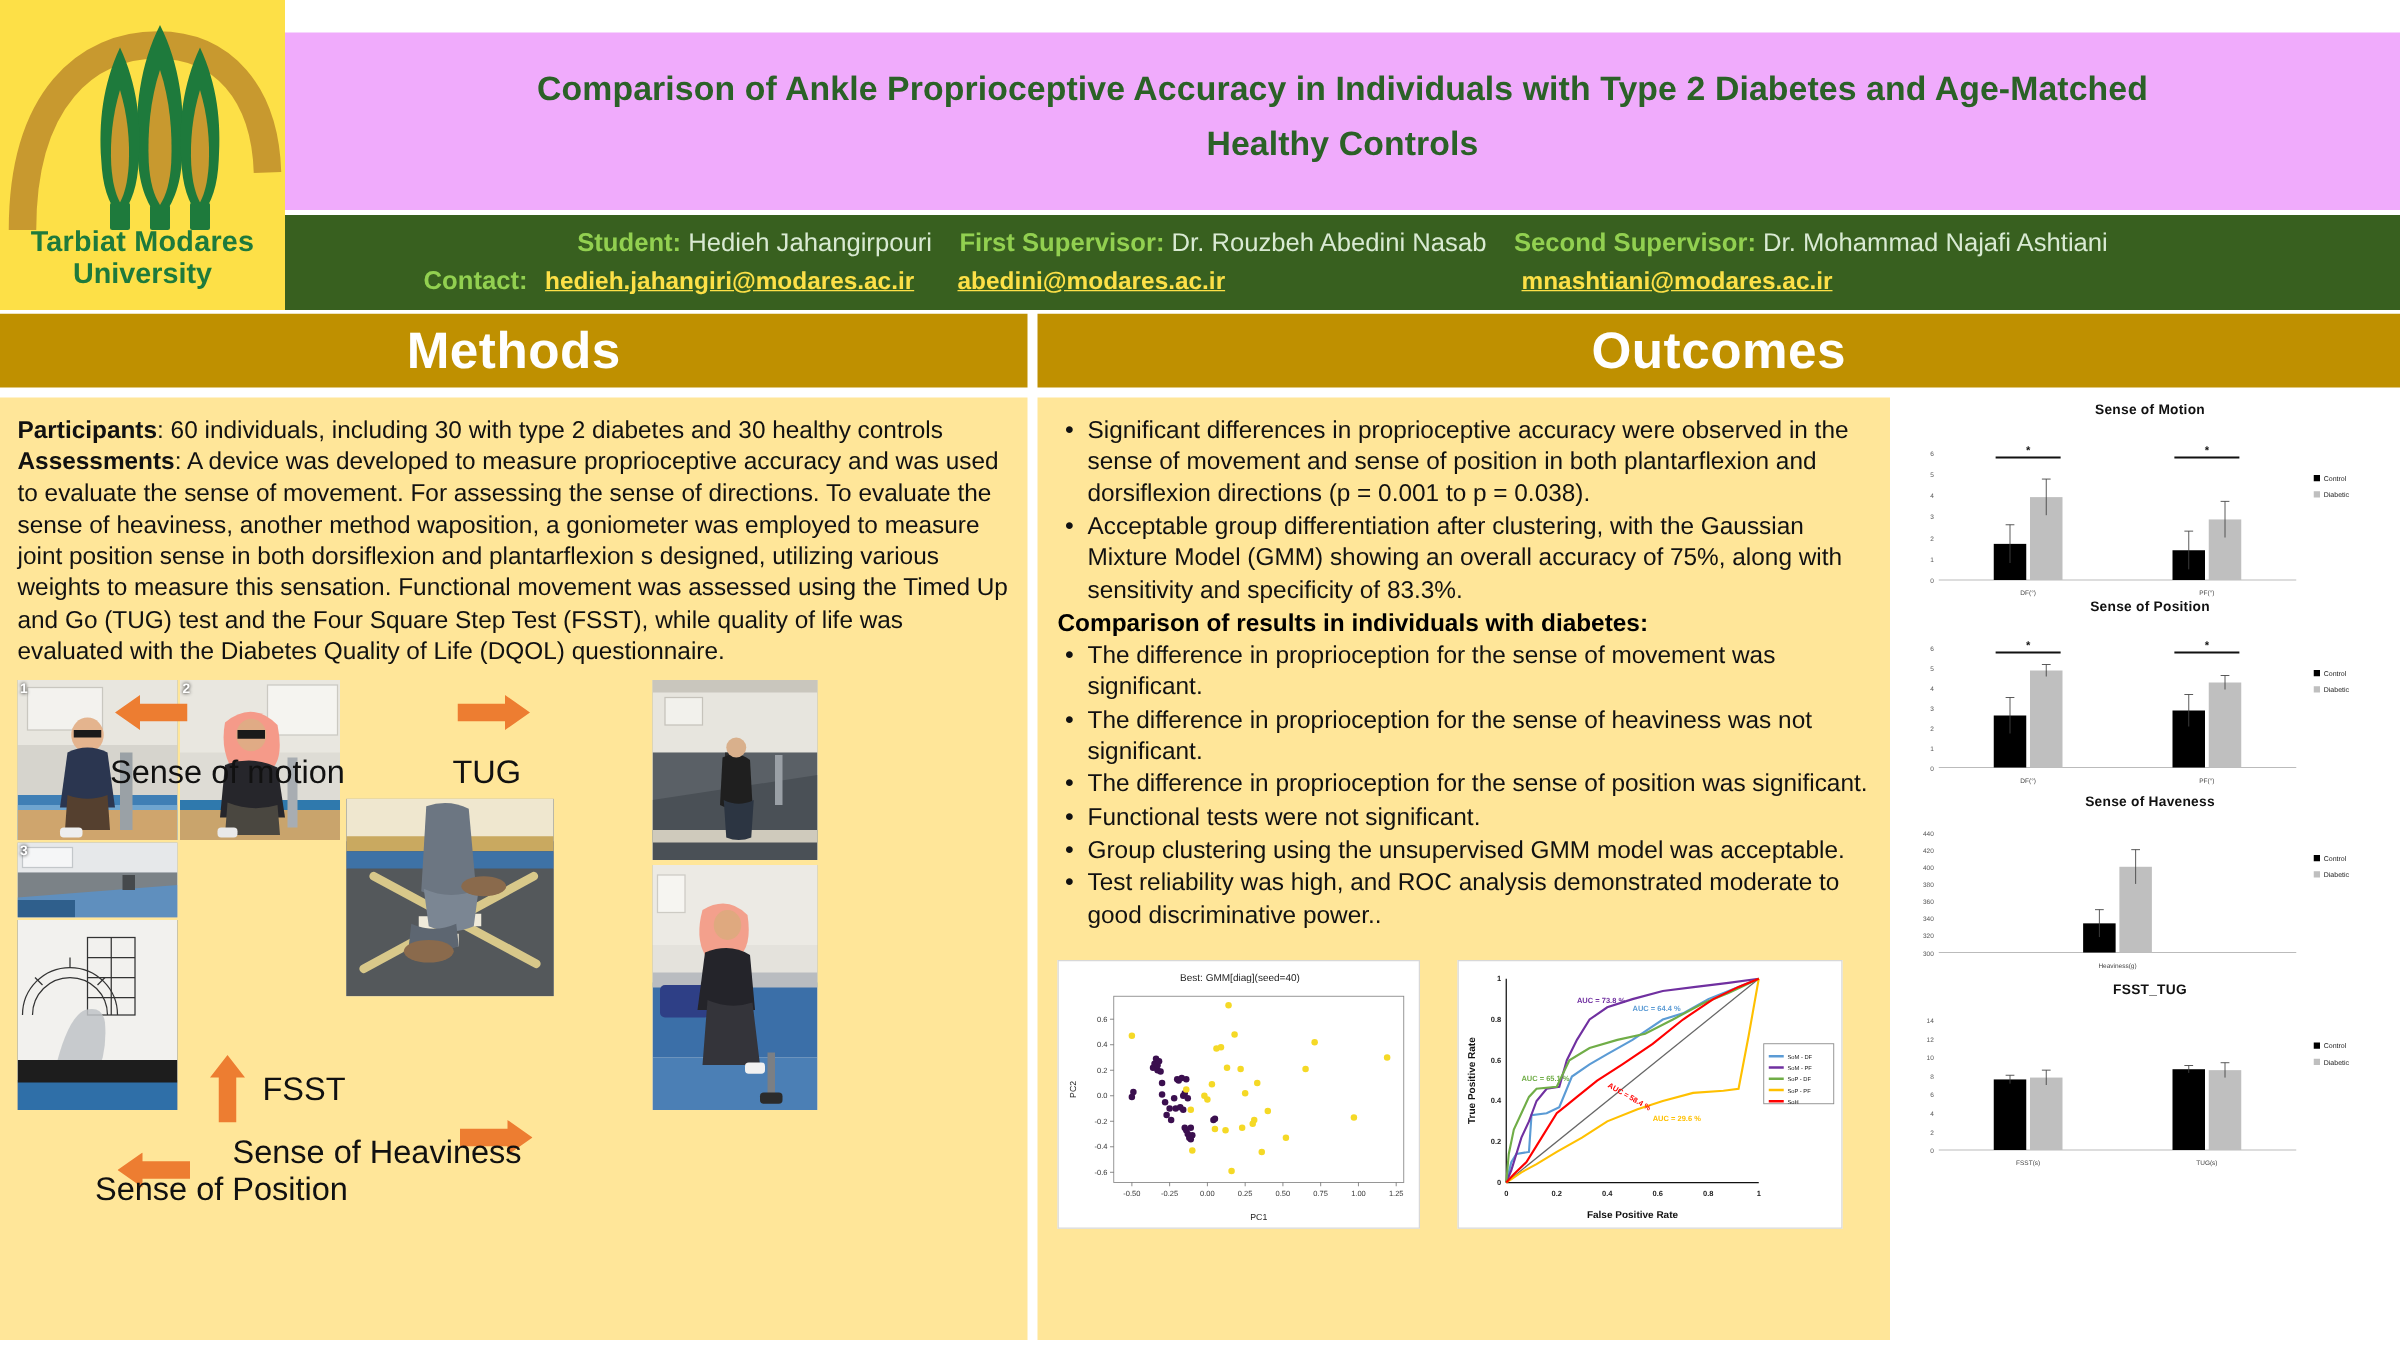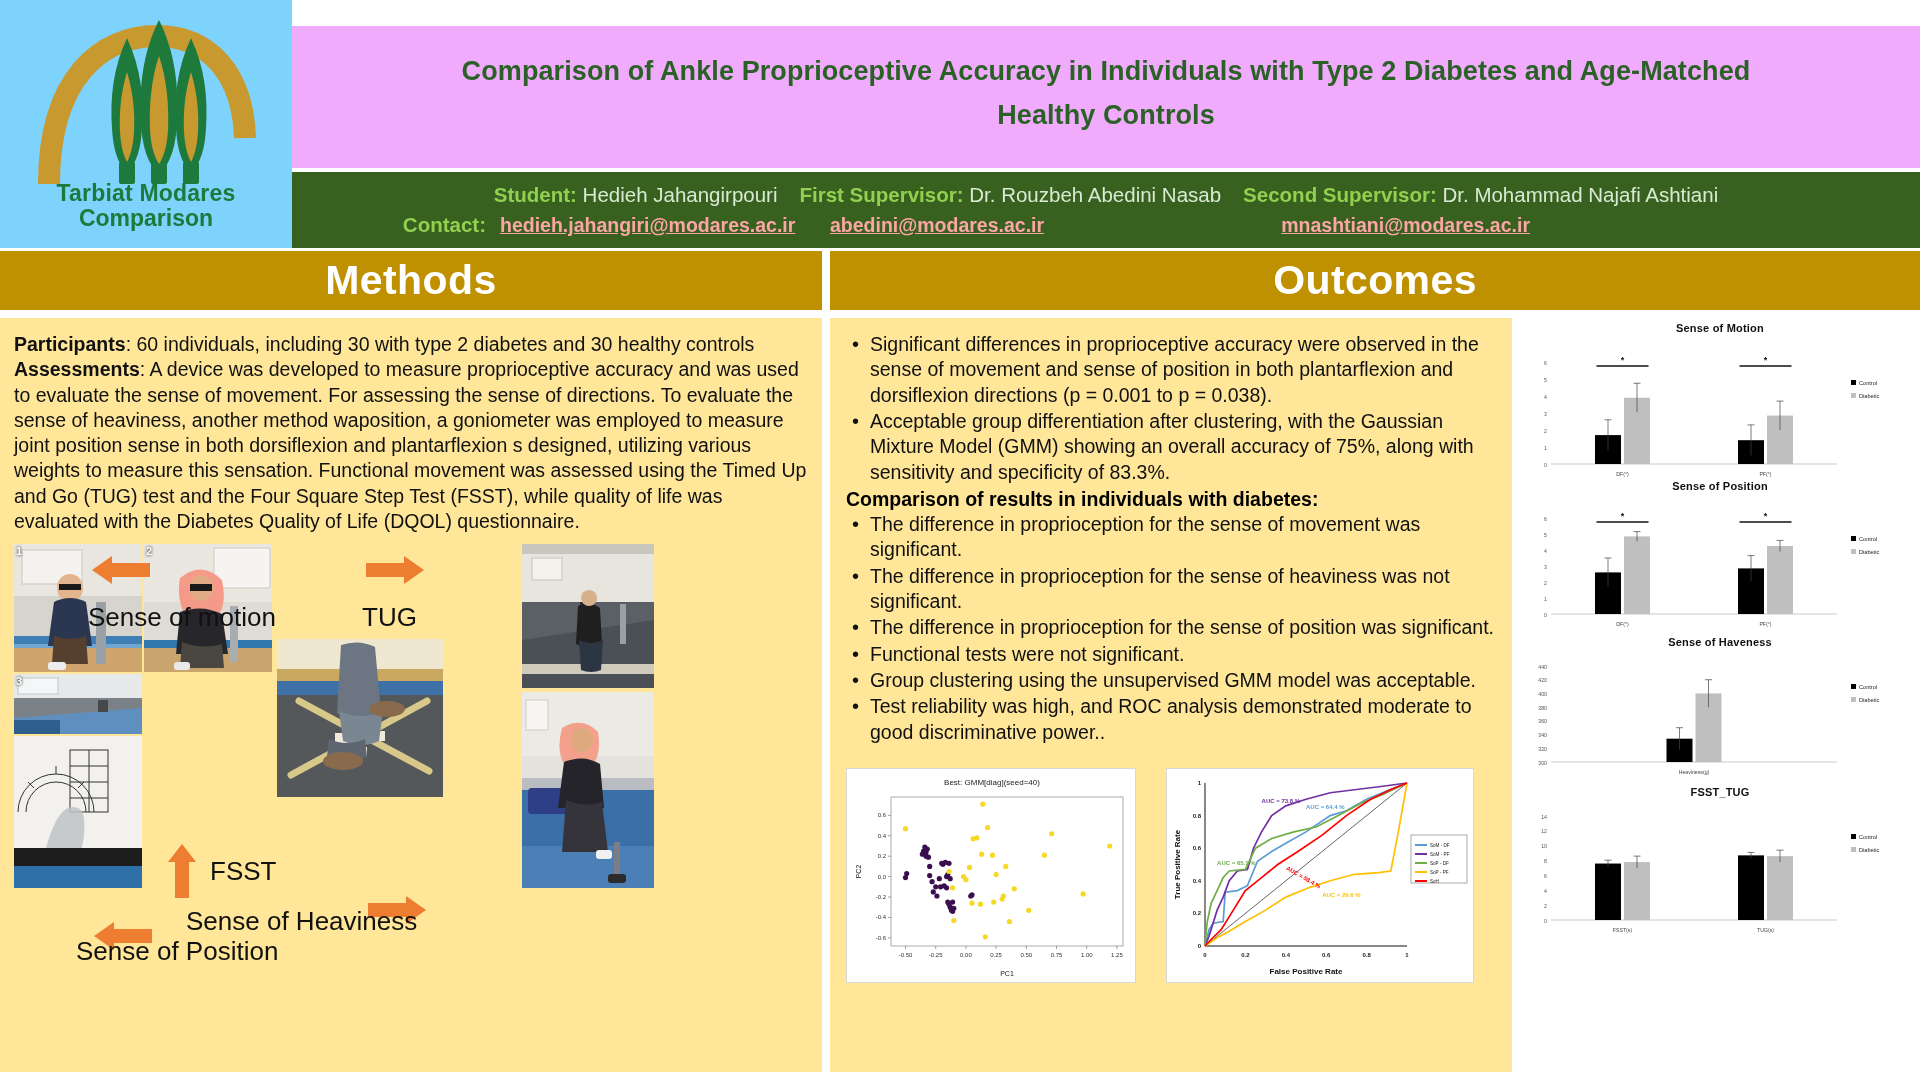--- a/index.html
+++ b/index.html
@@ -9,23 +9,23 @@
     background: #ffffff;
     font-family: "Liberation Sans", sans-serif;
     overflow: hidden;
     position: relative;
   }
 
   
   .header { display: flex; height: 248px; width: 100%; background: #ffffff; }
 
   .logo-cell {
-    width: 292px; height: 248px;
+    width: 228px; height: 248px;
     display: flex; align-items: center; justify-content: center;
-    background: #7dd3fc; flex-shrink: 0;
+    background: #fde047; flex-shrink: 0;
   }
   .logo-wrap { position: relative; width: 230px; height: 225px; }
   .logo-svg { position: absolute; top: 0; left: 0; }
   .logo-text1 {
     position: absolute; bottom: 30px; left: 0; width: 100%;
     text-align: center; color: #1e7a3c; font-weight: bold;
     font-size: 23px; letter-spacing: .2px;
   }
   .logo-text2 {
     position: absolute; bottom: 5px; left: 0; width: 100%;
@@ -56,21 +56,21 @@
     font-size: 20.5px; line-height: 1.35;
   }
   .lbl { color: #92d050; font-weight: bold; }
   .val { color: #d9ead3; font-weight: normal; }
   .contact-row {
     display: flex; align-items: baseline; padding: 0 40px;
     font-size: 20.5px; margin-top: 4px;
   }
   .contact-label { color: #92d050; font-weight: bold; width: 168px; text-align: right; padding-right: 14px; }
   .mail {
-    color: #fca5a5; text-decoration: underline; font-weight: bold;
+    color: #fde047; text-decoration: underline; font-weight: bold;
     font-size: 19.5px;
   }
   .m1 { width: 330px; }
   .m2 { width: 370px; }
   .m3 { width: 330px; text-align: right; }
 
   
   .banners { display: flex; gap: 8px; padding: 3px 0 0 0; height: 62px; }
   .banner {
     background: #bf9000; color: #ffffff;
@@ -155,21 +155,21 @@
           <path d="M96 60 C90 80 88 100 89 120 C90 134 92 142 96 150 C100 142 102 134 103 120 C104 100 102 80 96 60 Z"></path>
           <path d="M160 60 C154 80 152 100 153 120 C154 134 156 142 160 150 C164 142 166 134 167 120 C168 100 166 80 160 60 Z"></path>
         </g>
         <g fill="#1e7a3c">
           <rect x="88" y="150" width="16" height="22" rx="2"></rect>
           <rect x="120" y="152" width="16" height="20" rx="2"></rect>
           <rect x="152" y="150" width="16" height="22" rx="2"></rect>
         </g>
       </svg>
       <div class="logo-text1">Tarbiat Modares</div>
-      <div class="logo-text2">Comparison</div>
+      <div class="logo-text2">University</div>
     </div>
   </div>
 
   <div class="header-right">
     <div class="title-bar">
       <div class="title-line">Comparison of Ankle Proprioceptive Accuracy in Individuals with Type 2 Diabetes and Age-Matched</div>
       <div class="title-line">Healthy Controls</div>
     </div>
 
     <div class="authors-bar">

